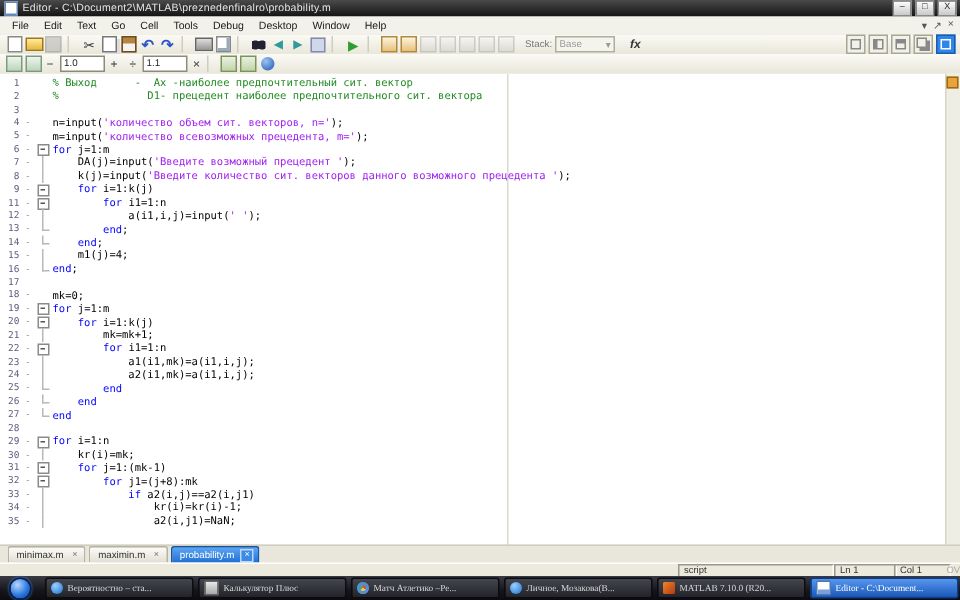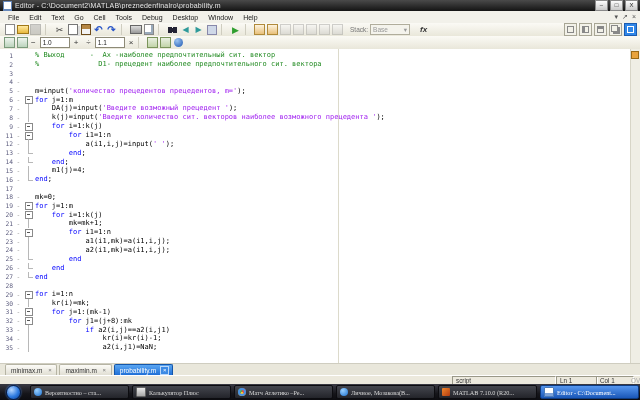--- a/index.html
+++ b/index.html
@@ -240,44 +240,45 @@
         <div class="ln">
           <div class="num">3</div>
           <div class="dash"></div>
           <div class="fold"></div>
           <div class="codeln"></div>
         </div>
         <div class="ln">
           <div class="num">4</div>
           <div class="dash">-</div>
           <div class="fold"></div>
+          <div class="codeln"><span class="sy-t">n=input(</span><span class="sy-s">'количество объем сит. векторов, n='</span><span class="sy-t">);</span></div>
         </div>
         <div class="ln">
           <div class="num">5</div>
           <div class="dash">-</div>
           <div class="fold"></div>
-          <div class="codeln"><span class="sy-t">m=input(</span><span class="sy-s">'количество прецедентов прецедентов, m='</span><span class="sy-t">);</span></div>
+          <div class="codeln"><span class="sy-t">m=input(</span><span class="sy-s">'количество всевозможных прецедента, m='</span><span class="sy-t">);</span></div>
         </div>
         <div class="ln">
           <div class="num">6</div>
           <div class="dash">-</div>
           <div class="fold box"></div>
           <div class="codeln"><span class="sy-k">for</span><span class="sy-t"> j=1:m</span></div>
         </div>
         <div class="ln">
           <div class="num">7</div>
           <div class="dash">-</div>
           <div class="fold bar"></div>
           <div class="codeln"><span class="sy-t">    DA(j)=input(</span><span class="sy-s">'Введите возможный прецедент '</span><span class="sy-t">);</span></div>
         </div>
         <div class="ln">
           <div class="num">8</div>
           <div class="dash">-</div>
           <div class="fold bar"></div>
-          <div class="codeln"><span class="sy-t">    k(j)=input(</span><span class="sy-s">'Введите количество сит. векторов наиболее возможного прецедента '</span><span class="sy-t">);</span></div>
+          <div class="codeln"><span class="sy-t">    k(j)=input(</span><span class="sy-s">'Введите количество сит. векторов данного возможного прецедента '</span><span class="sy-t">);</span></div>
         </div>
         <div class="ln">
           <div class="num">9</div>
           <div class="dash">-</div>
           <div class="fold box"></div>
           <div class="codeln"><span class="sy-t">    </span><span class="sy-k">for</span><span class="sy-t"> i=1:k(j)</span></div>
         </div>
         <div class="ln">
           <div class="num">11</div>
           <div class="dash">-</div>

